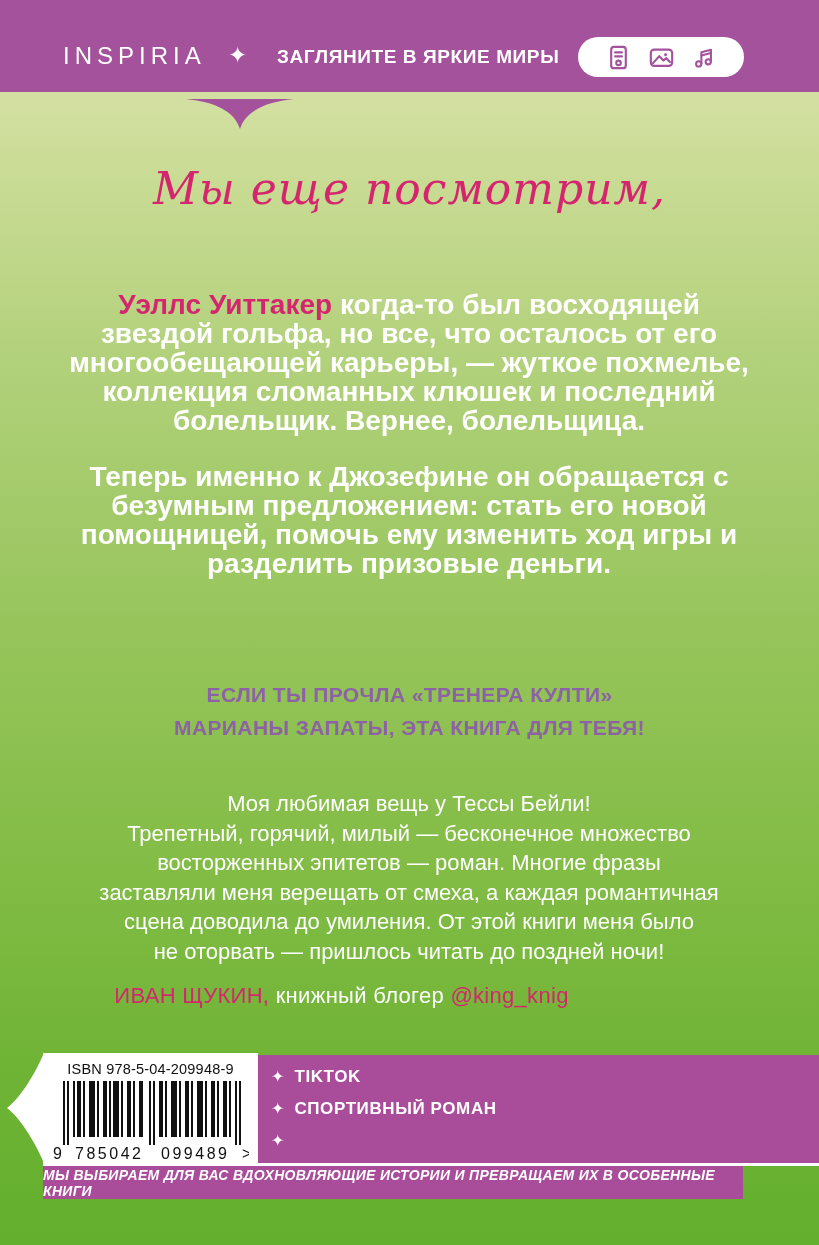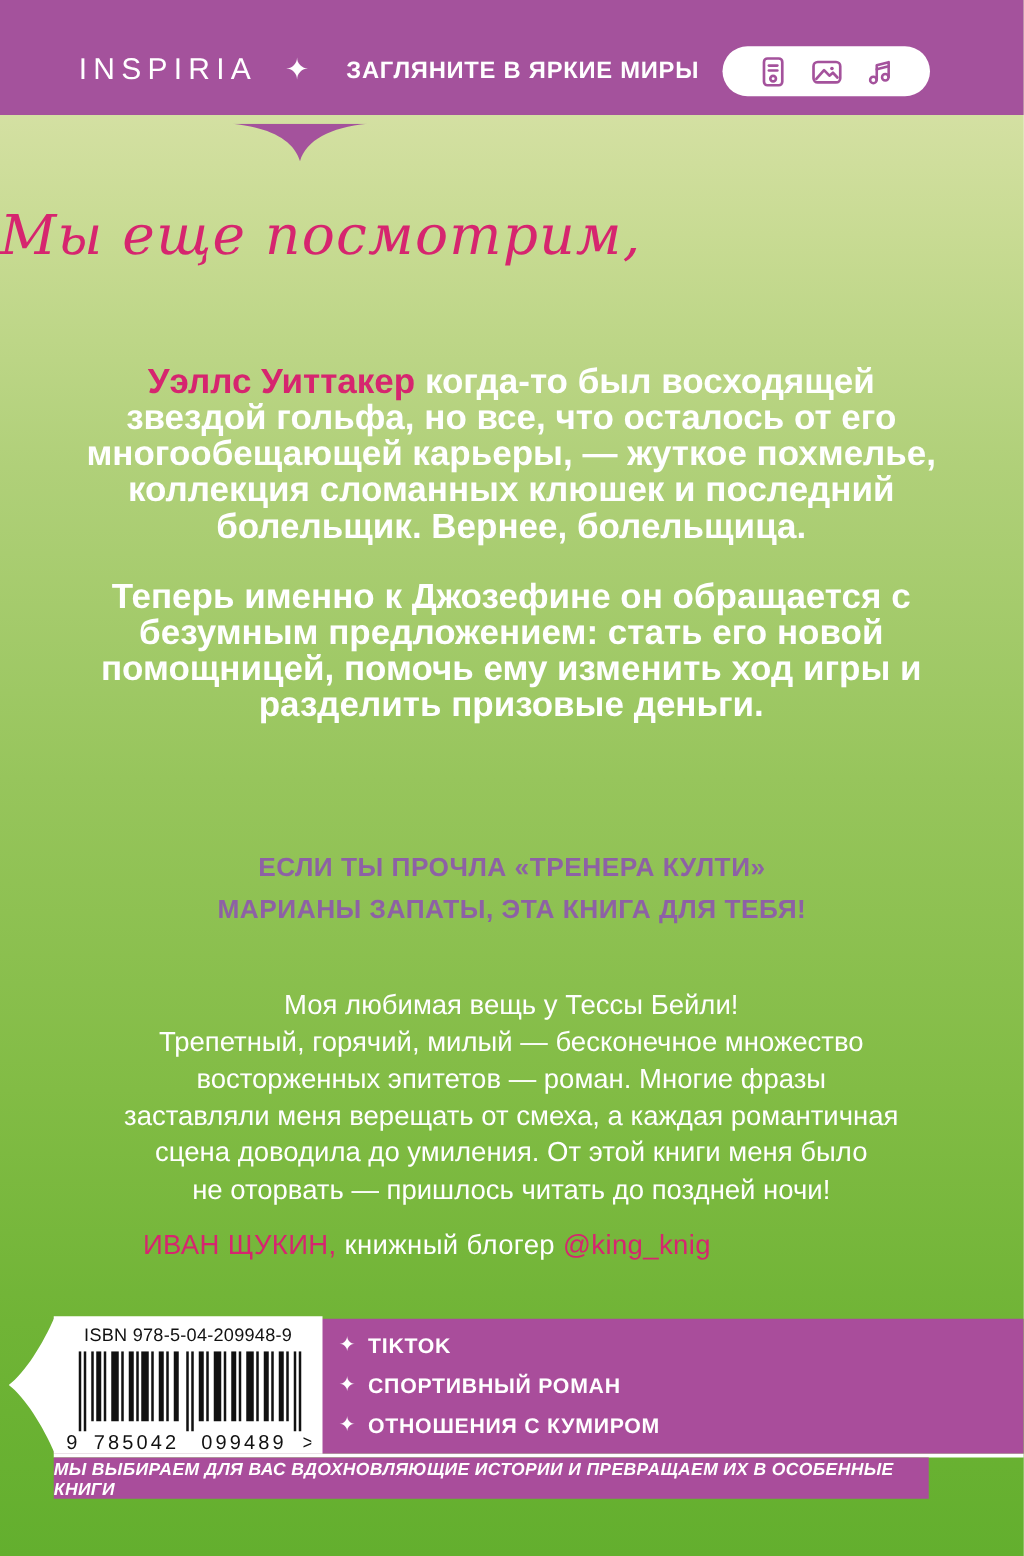--- a/index.html
+++ b/index.html
@@ -51,21 +51,21 @@
     background:var(--white);border-radius:20px;
     display:flex;align-items:center;justify-content:center;gap:16px;
   }
   .pill svg{display:block;stroke:var(--magenta);fill:none;
     stroke-width:1.9;stroke-linecap:round;stroke-linejoin:round;}
   .notch{position:absolute;left:186px;top:99px;}
 
   
   .hero{
     position:absolute;top:163px;left:0;width:819px;
-    color:var(--pink);
+    text-align:center;color:var(--pink);
     font-family:"DejaVu Serif",serif;font-style:italic;font-weight:400;
     font-size:44px;line-height:52px;letter-spacing:1px;
   }
   .hero span{display:block;}
 
   
   .synopsis{
     position:absolute;top:290px;left:59px;width:700px;text-align:center;
   }
   .synopsis p{
@@ -192,21 +192,20 @@
         <div class="tag-row">
           <span class="tag-star">✦</span>
           <span class="tag-label">TIKTOK</span>
         </div>
         <div class="tag-row">
           <span class="tag-star">✦</span>
           <span class="tag-label">СПОРТИВНЫЙ РОМАН</span>
         </div>
         <div class="tag-row">
           <span class="tag-star">✦</span>
-          <span class="tag-label">ОТНОШЕНИЯ С КУМИРОМ</span>
         </div>
       </div>
   </div>
 
   <div class="isbn-label">
     <svg class="label-tail" width="39" height="110" viewBox="0 0 39 110">
       <path d="M39,0 C29,23 15,45 2,55 C15,65 29,87 39,110 Z" fill="#ffffff"></path>
     </svg>
     <div class="isbn-text">ISBN 978-5-04-209948-9</div>
     <svg class="barcode" width="196" height="80" viewBox="0 0 196 80">

